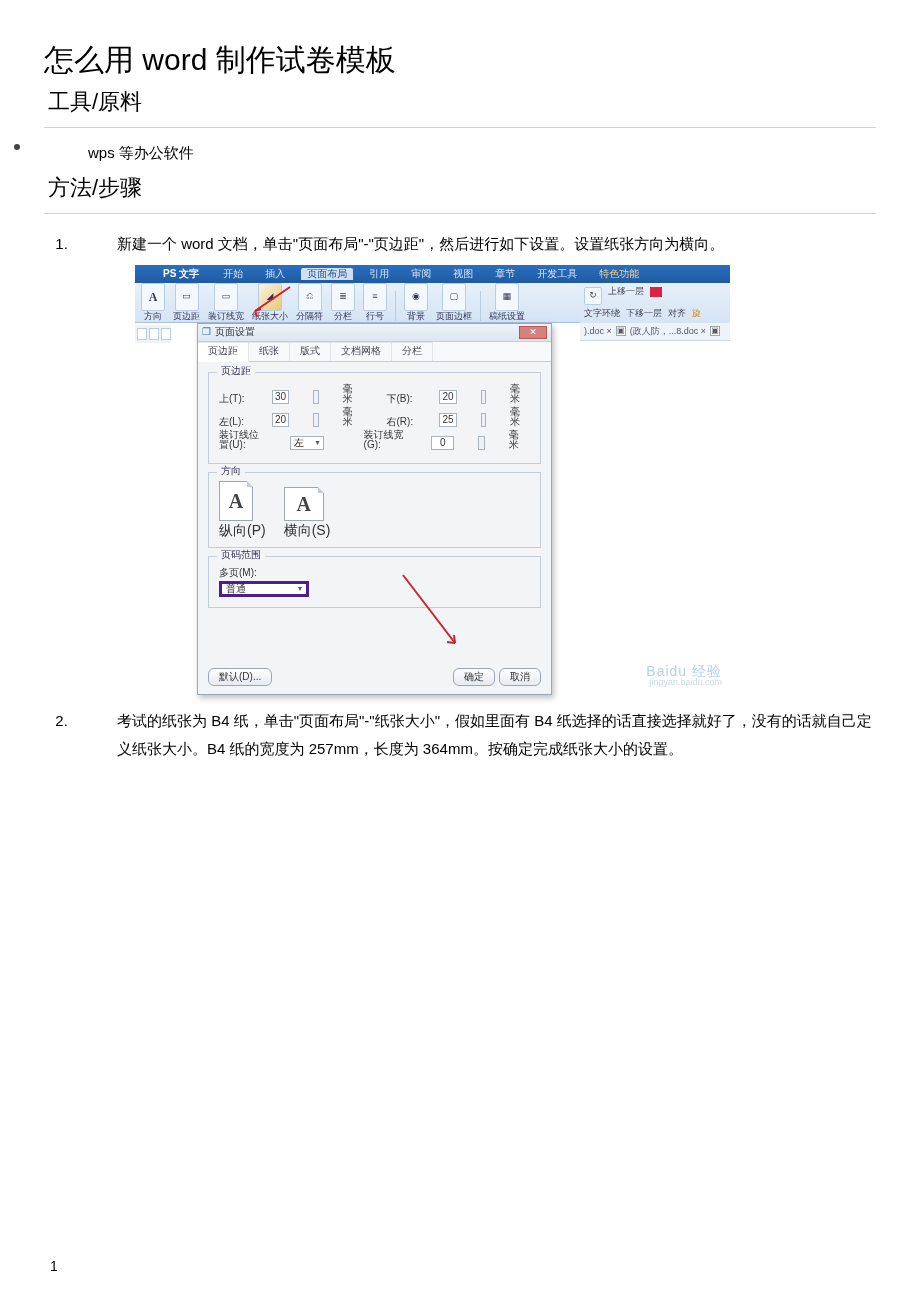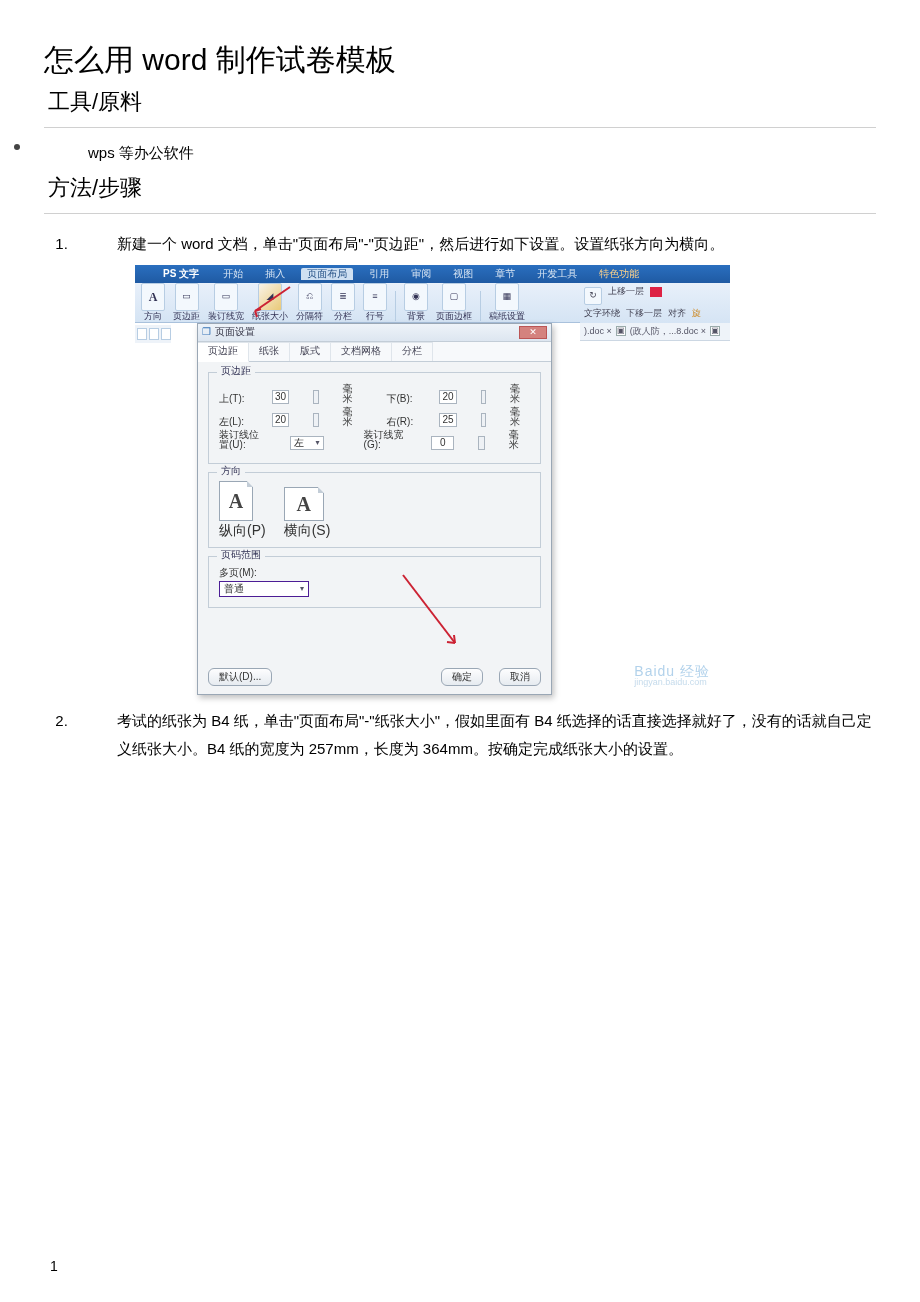--- a/index.html
+++ b/index.html
@@ -154,43 +154,44 @@
     display:flex; align-items:center; justify-content:center;
     font-family: Georgia, serif; font-size:20px; font-weight:bold; color:#444;
     position:relative;
   }
   .orient.land { width:40px; height:34px; }
   .orient::after{
     content:""; position:absolute; right:-1px; top:-1px;
     border-top:6px solid #f2f4f6; border-left:6px solid #c3cdd7;
   }
   .orient-lbl { text-align:center; font-size:14px; margin-top:2px;}
-  .wide-combo { width:90px; height:16px; border:1px solid #4c1d95; background:#fff; display:inline-flex; align-items:center; padding:0 4px;}
+  .wide-combo { width:90px; height:16px; border:3px solid #4c1d95; background:#fff; display:inline-flex; align-items:center; padding:0 4px;}
   .wide-combo::after{content:"▾"; margin-left:auto; font-size:8px; color:#556;}
   .preview-area {
     display:flex; gap:40px; margin-top:4px;
   }
   .thumb {
     width:64px; height:44px; background:#fff; border:1px solid #bbb;
     display:flex; flex-direction:column; justify-content:space-around; padding:6px 8px;
   }
   .thumb .ln { height:2px; background:#bfbfbf; }
   .dlg-foot {
     position:absolute; bottom:8px; left:10px; right:10px;
     display:flex; align-items:center;
   }
   .btn {
     height:18px; border:1px solid #9aa7b5;
     background:linear-gradient(#fdfdfe,#e6ebf0);
     font-size:10px; padding:0 10px; display:inline-flex; align-items:center;
     border-radius:6px;
   }
   .watermark {
-    position:absolute; right:20px; bottom:10px;
+    position:absolute; right:8px; bottom:10px;
     color:#7fb4de; font-size:14px; letter-spacing:1px; opacity:.6;
+    text-align:right;
   }
   .watermark .sub { font-size:9px; color:#9fc3df; letter-spacing:0;}
   .pagenum {
     position:absolute; left:50px; bottom:28px; font-size:14px;
   }
   
   .red-stroke { stroke:#c23; stroke-width:2; fill:none; }
   .doc-x { width:10px;height:10px;border:1px solid #9aa;background:#fff;display:inline-flex;align-items:center;justify-content:center;font-size:8px;}
 </style>
 </head>
@@ -362,21 +363,21 @@
             <span class="legend">页码范围</span>
             <div class="frow">
               <label>多页(M):</label>
             </div>
             <span class="wide-combo">普通</span>
           </div>
 
         </div>
         <div class="dlg-foot">
           <span class="btn">默认(D)...</span>
-          <span style="margin-left:auto; display:flex; gap:16px;">
+          <span style="margin-left:auto; display:flex; gap:4px;">
             <span class="btn">确定</span>
             <span class="btn">取消</span>
           </span>
         </div>
       </div>
 
       <svg style="position:absolute;left:0;top:0;width:595px;height:432px;pointer-events:none;">
         <path class="red-stroke" d="M155,22 L120,46"></path>
         <path class="red-stroke" d="M120,46 l6,-2 m-6,2 l2,6"></path>
         <path class="red-stroke" d="M268,310 L320,378"></path>

